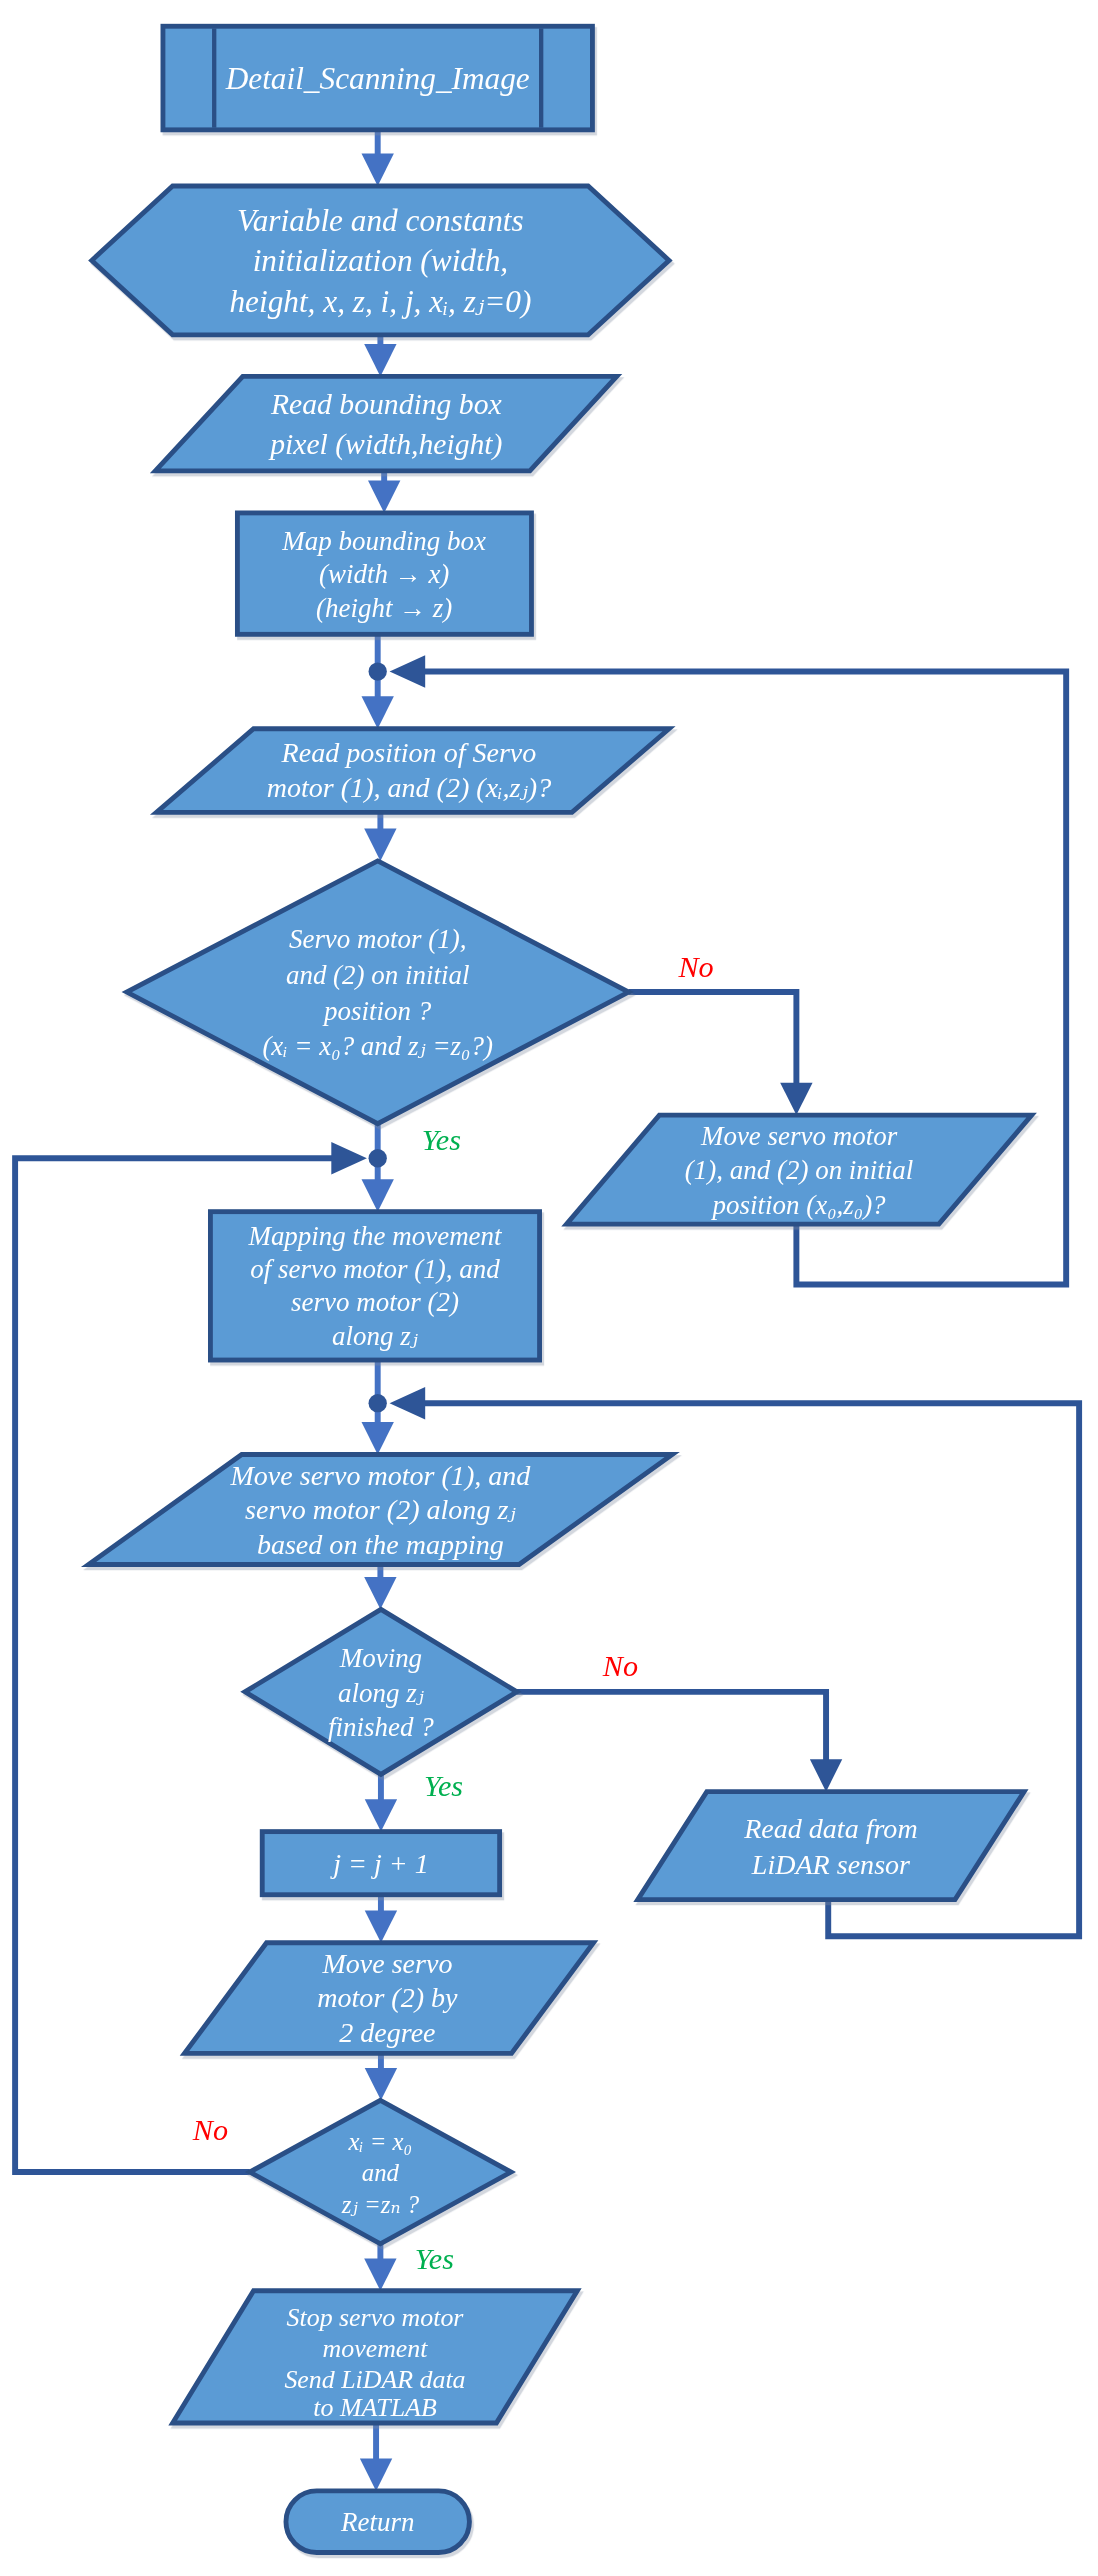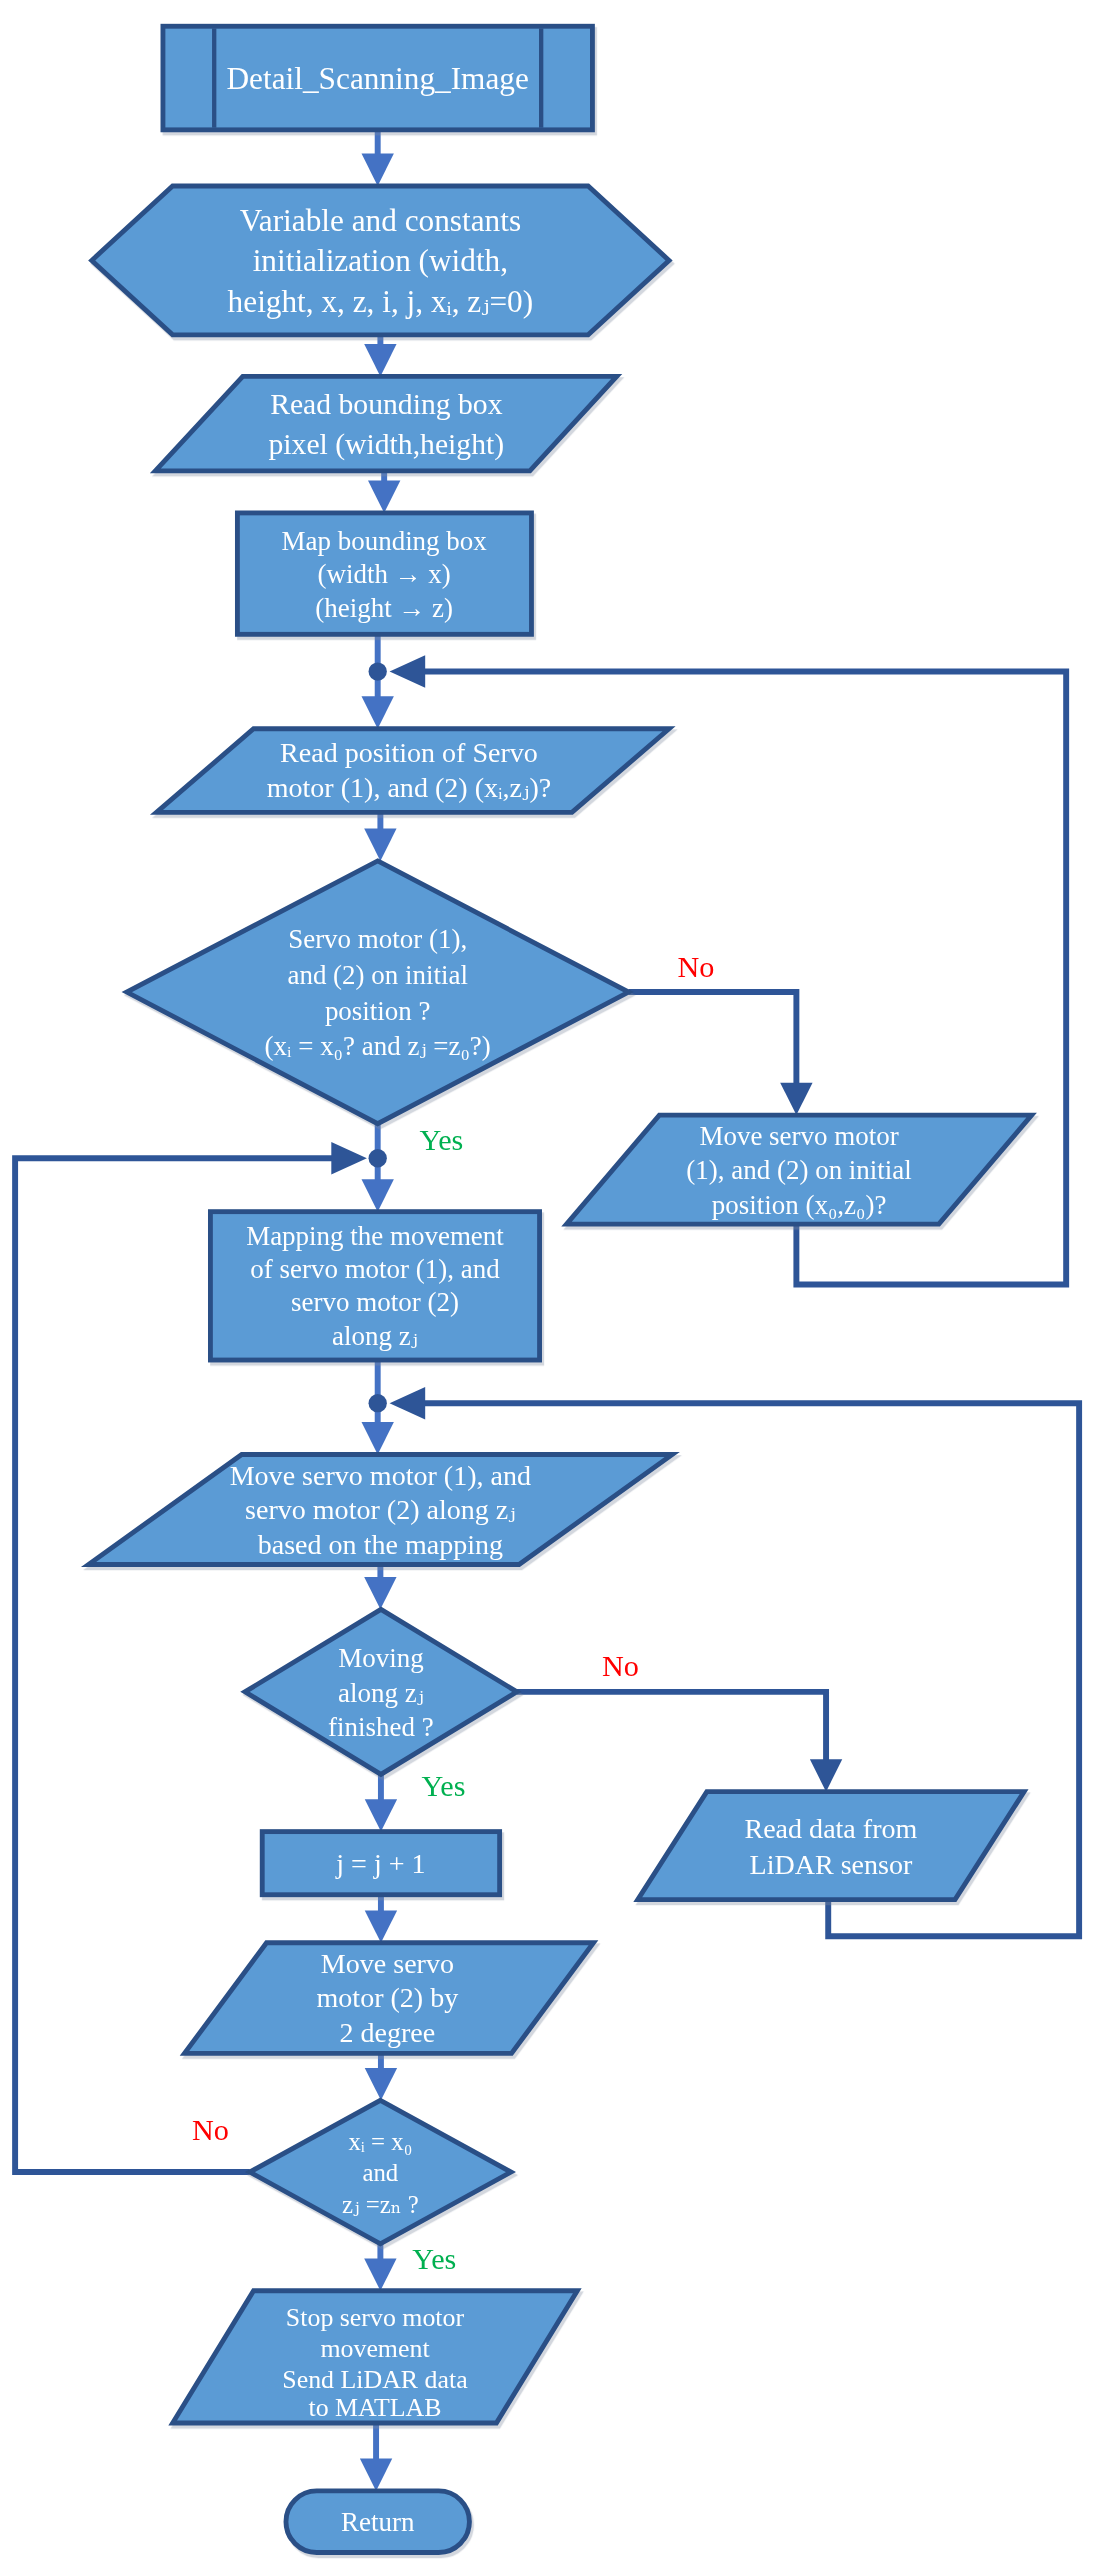--- a/index.html
+++ b/index.html
@@ -6,21 +6,21 @@
     --shape-fill:#5b9bd5;
     --shape-border:#2a4f86;
     --flow-arrow:#4472c4;
     --loop-line:#2e5597;
     --label-no:#ff0000;
     --label-yes:#00b050;
     --text:#ffffff;
     --background:#ffffff;
   }
   html,body{margin:0;padding:0;background:var(--background);}
-  .stage{width:994px;height:2576px;position:relative;background:var(--background);}
+  .stage{width:994px;height:2576px;position:relative;background:var(--background);font-style:italic;}
   svg{display:block;}
   .shape{fill:var(--shape-fill);stroke:var(--shape-border);stroke-width:9;
          filter:drop-shadow(4px 6px 1px rgba(130,140,160,0.35));}
   .inner-line{stroke:var(--shape-border);stroke-width:8;}
   .flow{stroke:var(--flow-arrow);stroke-width:11;fill:none;}
   .flow-head{fill:var(--flow-arrow);stroke:none;}
   .loop{stroke:var(--loop-line);stroke-width:11;fill:none;}
   .loop-head{fill:var(--loop-line);stroke:none;}
   .junction{fill:var(--loop-line);stroke:none;}
   .t{fill:var(--text);text-anchor:middle;

